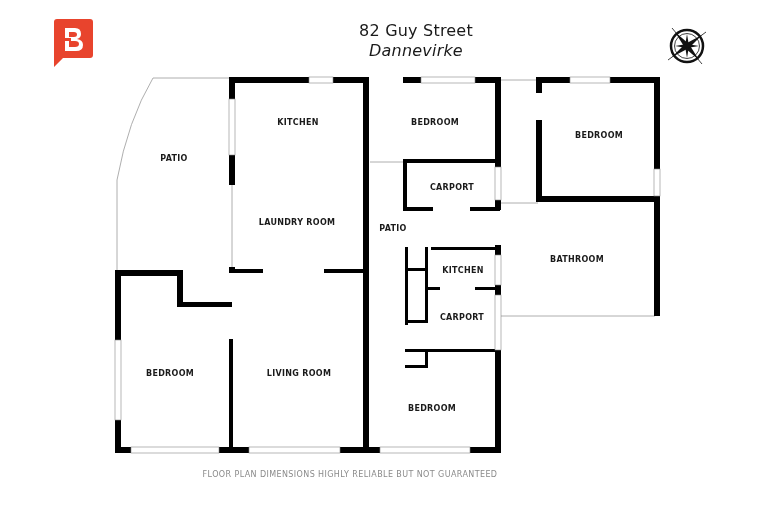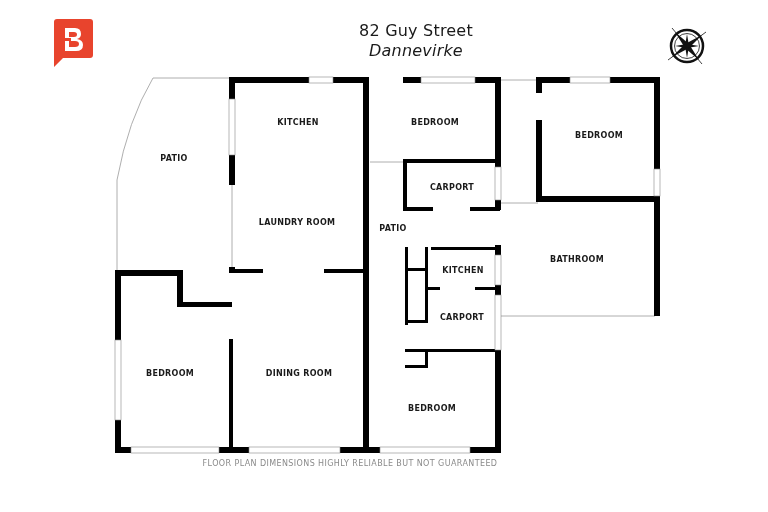--- a/index.html
+++ b/index.html
@@ -4,21 +4,21 @@
   <style>
     html, body { margin: 0; padding: 0; background: #ffffff; }
     body { width: 768px; height: 512px; position: relative; overflow: hidden; font-family: "DejaVu Sans", sans-serif; }
     .logo { position: absolute; left: 51px; top: 19px; width: 42px; height: 48px; }
     .title { position: absolute; left: 0; width: 768px; text-align: center; color: #1a1a1a; font-size: 16px; font-weight: normal; letter-spacing: 0.2px; padding-left: 32px; }
     .title.l1 { top: 21px; }
     .title.l2 { top: 41px; font-style: italic; }
     .compass { position: absolute; left: 662px; top: 20px; width: 50px; height: 50px; }
     .plan { position: absolute; left: 0; top: 0; width: 768px; height: 512px; }
     .room-label { position: absolute; font-size: 8px; font-weight: bold; color: #1a1a1a; letter-spacing: 0.3px; white-space: nowrap; transform: translate(-50%, -50%); }
-    .disclaimer { position: absolute; left: 0; width: 700px; top: 459px; text-align: center; font-size: 8px; color: #8a8a8a; letter-spacing: 0.4px; }
+    .disclaimer { position: absolute; left: 0; width: 700px; top: 470px; text-align: center; font-size: 8px; color: #8a8a8a; letter-spacing: 0.4px; }
   </style>
 </head>
 <body>
 
 <svg class="logo" viewBox="0 0 42 48">
   <path d="M3 0 H39 Q42 0 42 3 V36 Q42 39 39 39 H12 L3 48 V3 Q3 0 6 0 Z" fill="#e8442d"></path>
   <path d="M14 9 H24 Q30 9 30 15 Q30 19 26 20 Q32 21 32 26 Q32 32 25 32 H14 Z M18 13 V18 H23 Q26 18 26 15.5 Q26 13 23 13 Z M18 22 V28 H24 Q28 28 28 25 Q28 22 24 22 Z" fill="#ffffff"></path>
   <rect x="12" y="19" width="8" height="3" fill="#e8442d"></rect>
 </svg>
 
@@ -130,16 +130,16 @@
 <div class="room-label" style="left:298px;top:122px">KITCHEN</div>
 <div class="room-label" style="left:297px;top:222px">LAUNDRY ROOM</div>
 <div class="room-label" style="left:435px;top:122px">BEDROOM</div>
 <div class="room-label" style="left:452px;top:187px">CARPORT</div>
 <div class="room-label" style="left:393px;top:228px">PATIO</div>
 <div class="room-label" style="left:463px;top:270px">KITCHEN</div>
 <div class="room-label" style="left:462px;top:317px">CARPORT</div>
 <div class="room-label" style="left:599px;top:135px">BEDROOM</div>
 <div class="room-label" style="left:577px;top:259px">BATHROOM</div>
 <div class="room-label" style="left:170px;top:373px">BEDROOM</div>
-<div class="room-label" style="left:299px;top:373px">DINING ROOM</div>
+<div class="room-label" style="left:299px;top:373px">LIVING ROOM</div>
 <div class="room-label" style="left:432px;top:408px">BEDROOM</div>
 
 <div class="disclaimer">FLOOR PLAN DIMENSIONS HIGHLY RELIABLE BUT NOT GUARANTEED</div>
 
 </body></html>

